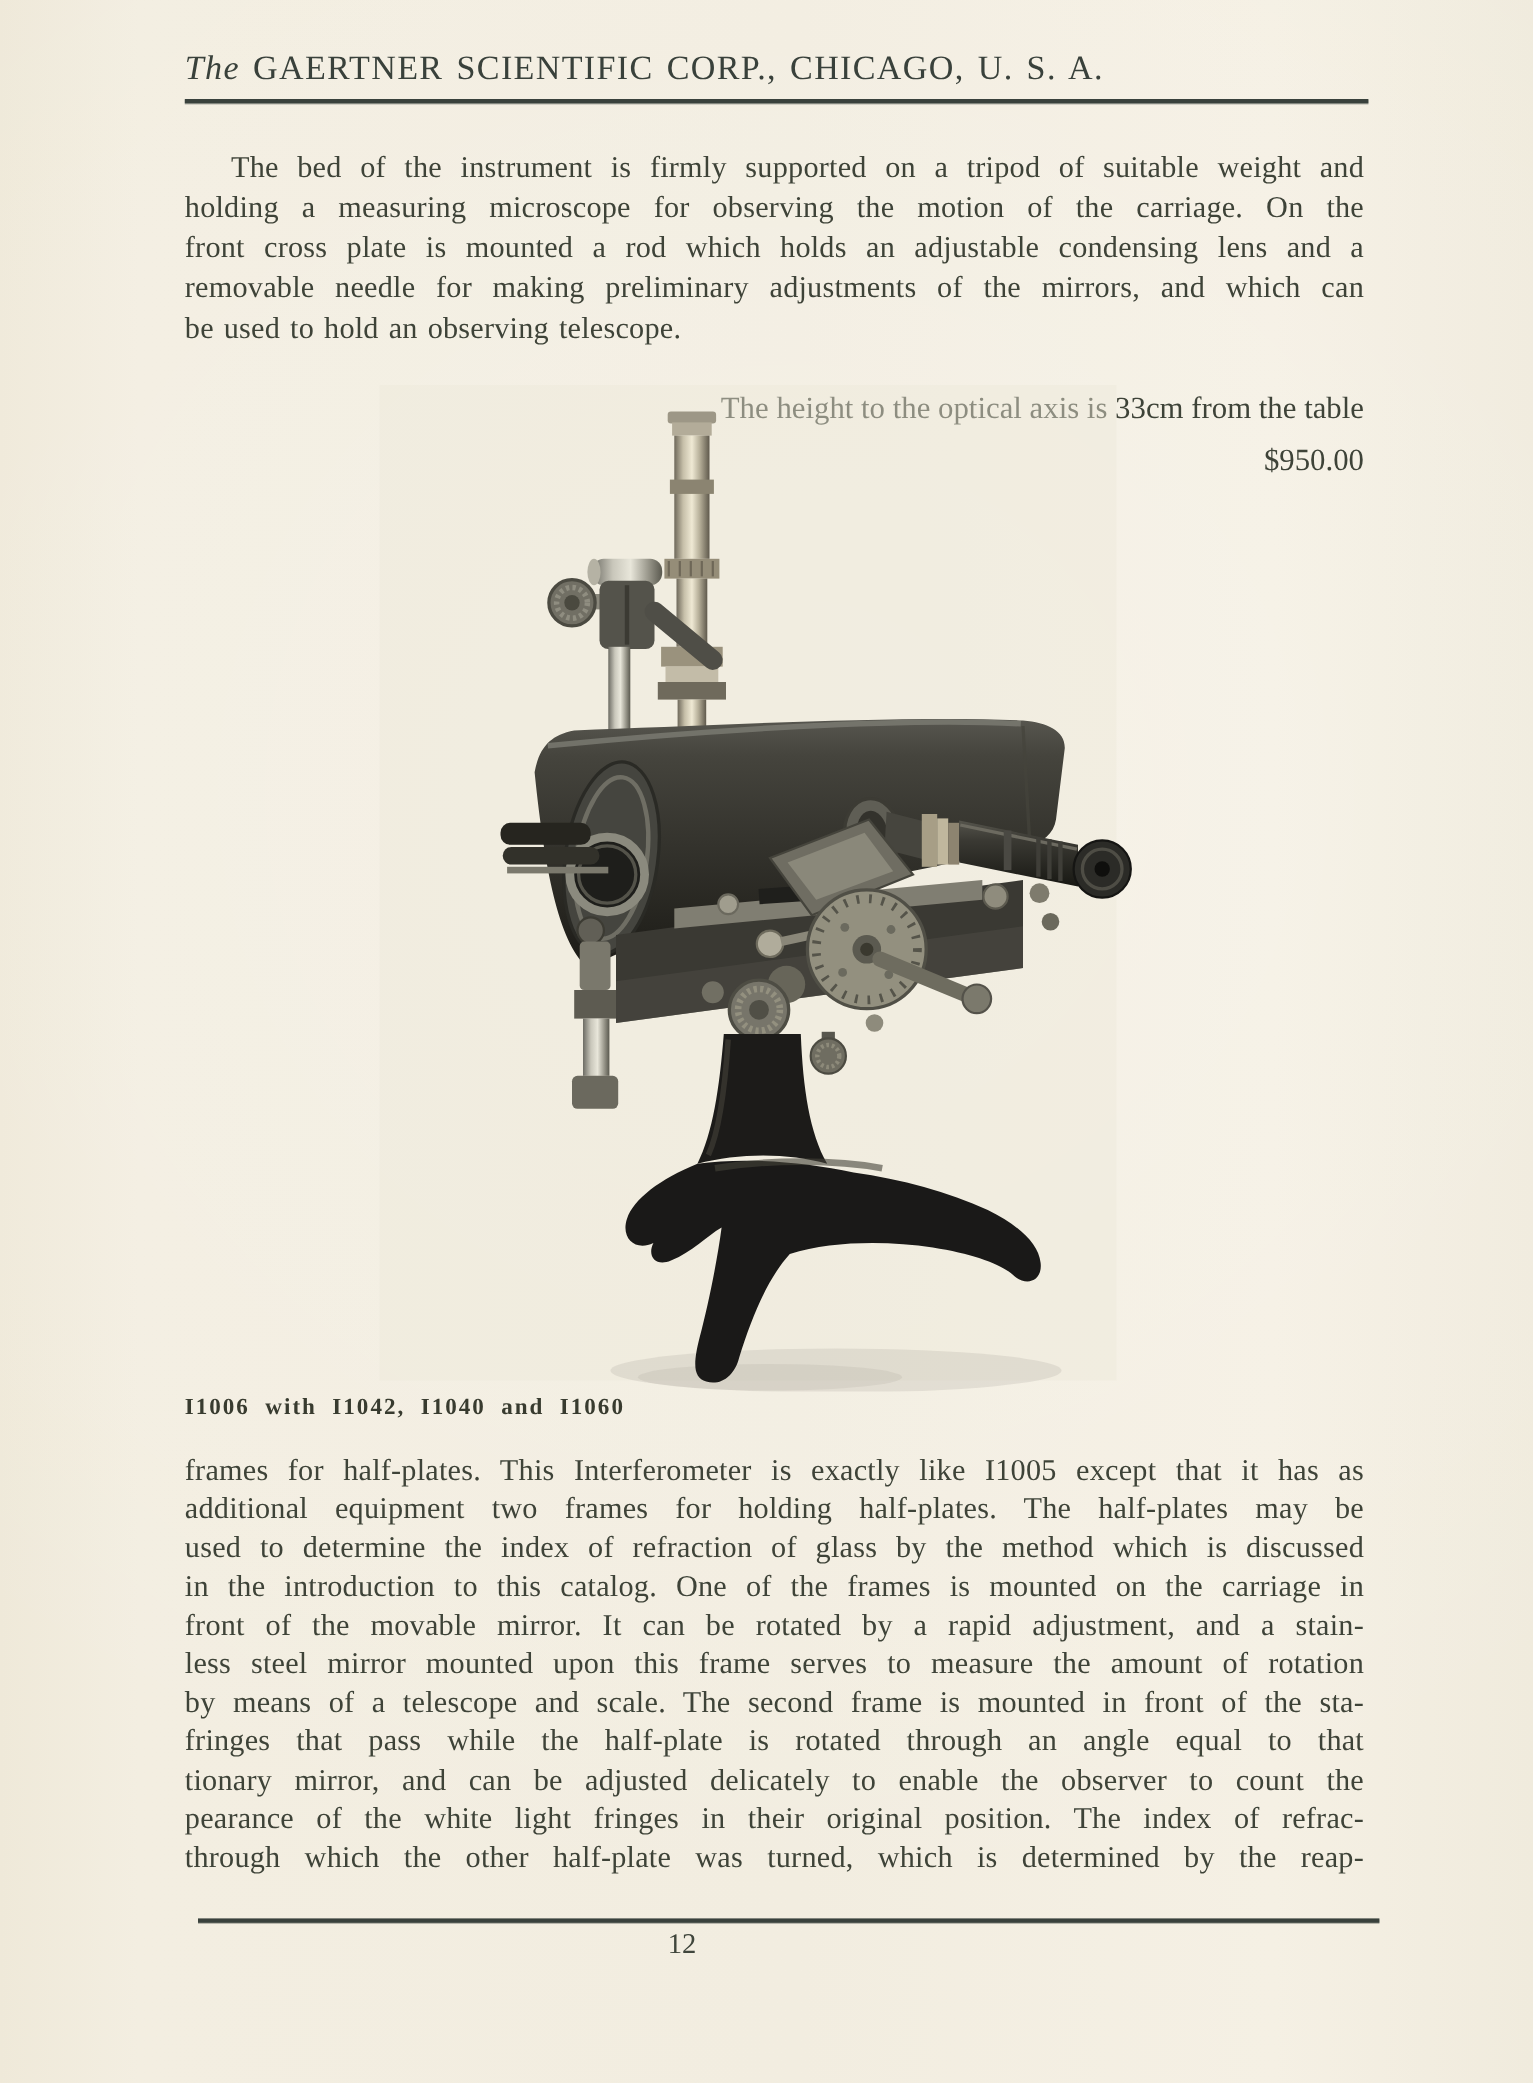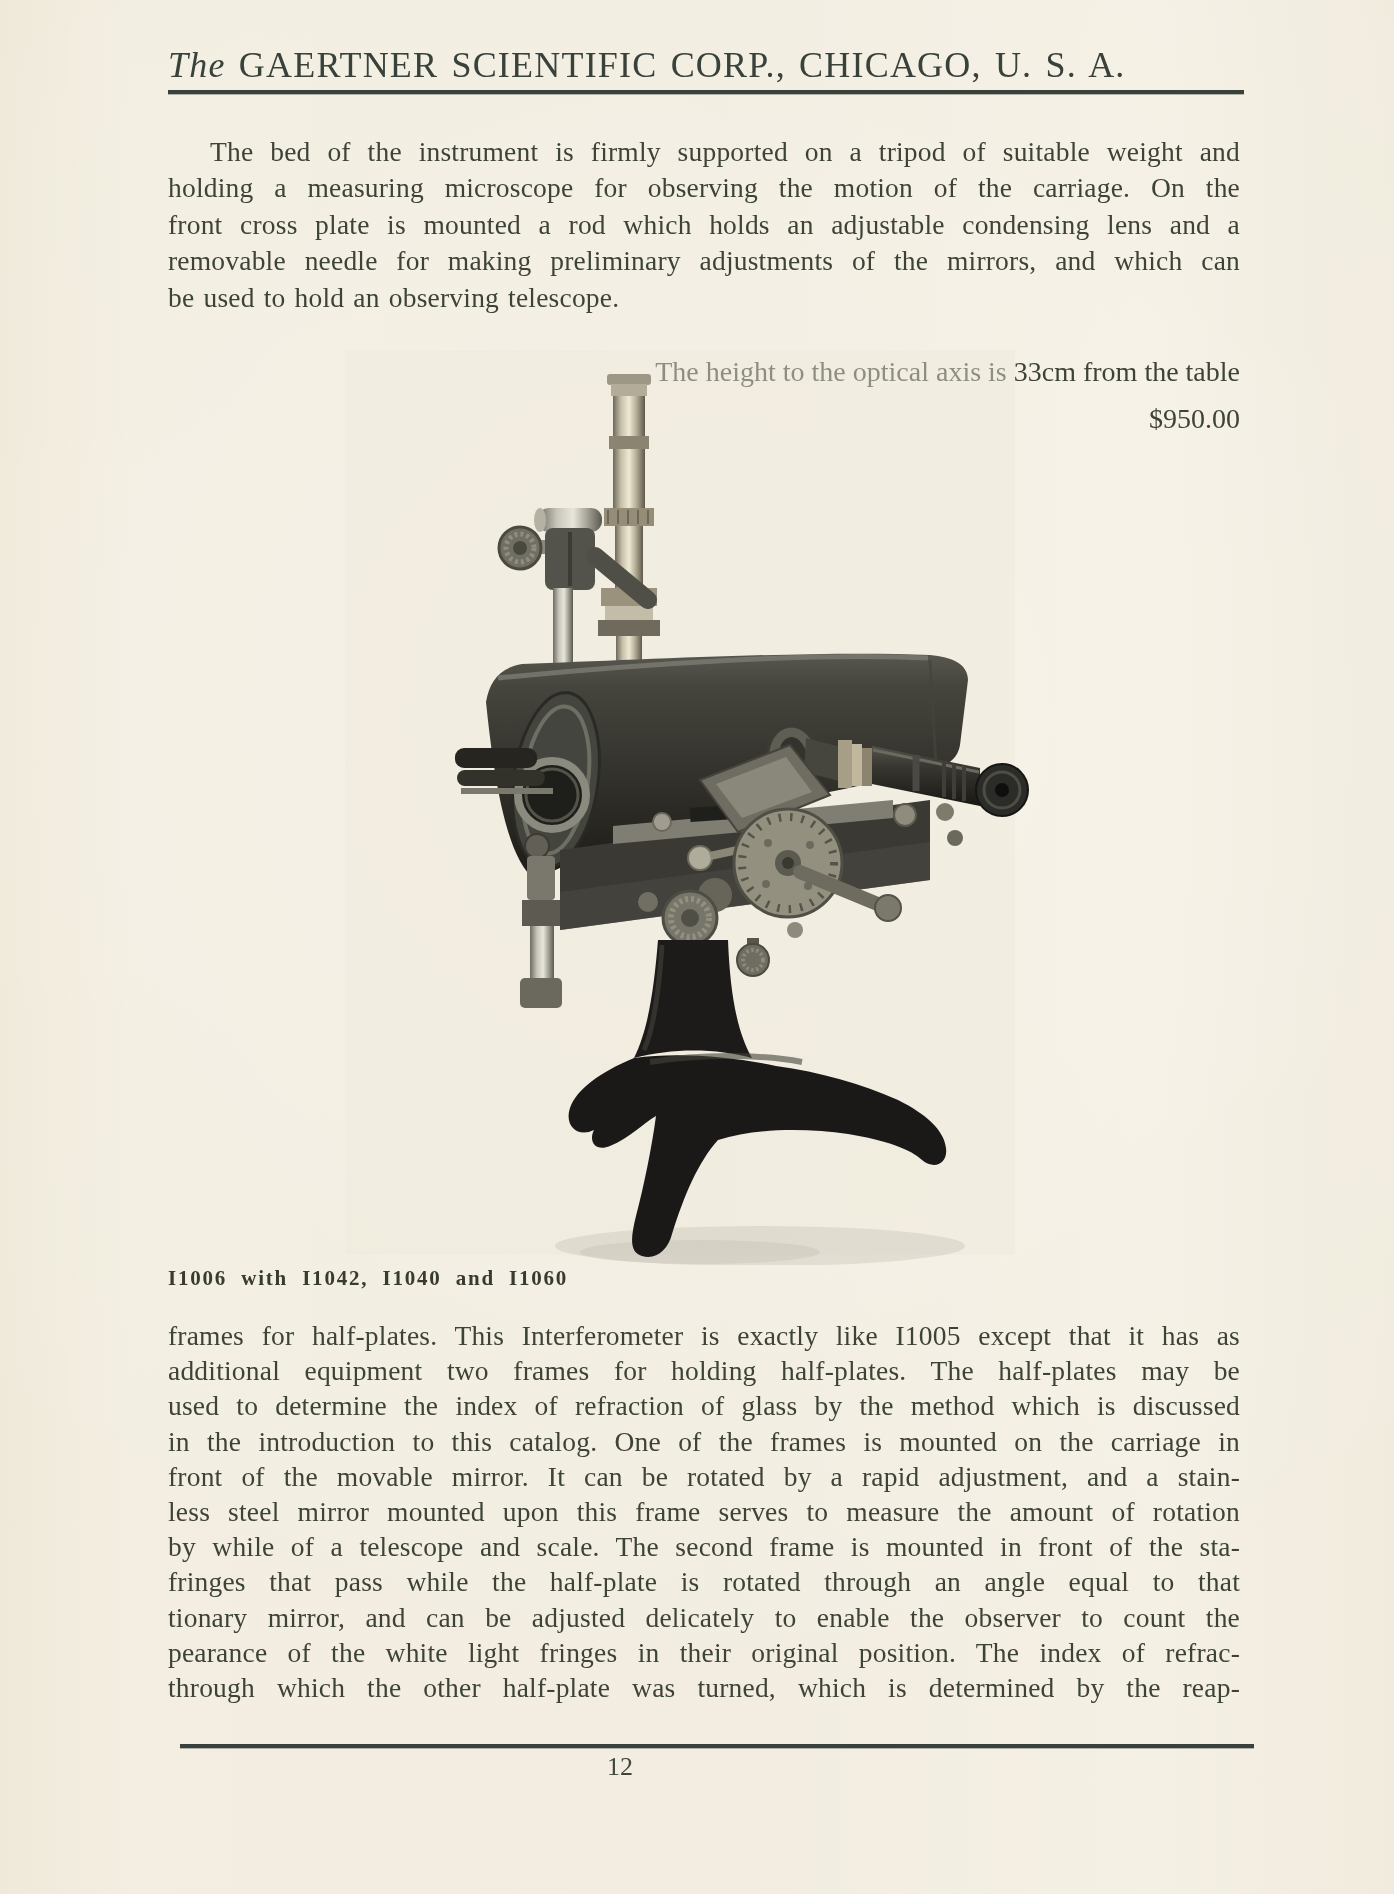--- a/index.html
+++ b/index.html
@@ -11,21 +11,21 @@
   }
   .page{
     position:relative;width:1394px;height:1894px;
     background:
       radial-gradient(130% 90% at 52% 38%, rgba(255,255,255,0.22), rgba(0,0,0,0) 62%),
       linear-gradient(90deg,#efe9d9 0%,#f3eee1 9%,#f2ede0 52%,#f5f0e4 83%,#f0ebdd 100%);
     color:#3e4338;
   }
   .header-title{
     position:absolute;top:44px;left:168px;width:894px;
-    font-size:36px;letter-spacing:1.2px;word-spacing:3px;
+    font-size:31px;letter-spacing:1.2px;word-spacing:3px;
     color:#39413b;white-space:nowrap;
   }
   .header-title .it{font-style:italic;}
   .rule{
     position:absolute;background:#39413c;height:4px;
     box-shadow:0 1px 0 rgba(57,65,60,0.35);
   }
   .rule.top{top:90px;left:168px;width:1076px;}
   .rule.bottom{top:1744px;left:180px;width:1074px;}
   .para{
@@ -266,21 +266,21 @@
   <div class="figure-caption">I1006 with I1042, I1040 and I1060</div>
 
   <div class="para product">
     <div>
         <div class="tline">frames for half-plates.  This Interferometer is exactly like I1005 except that it has as</div>
         <div class="tline">additional equipment two frames for holding half-plates.  The half-plates may be</div>
         <div class="tline">used to determine the index of refraction of glass by the method which is discussed</div>
         <div class="tline">in the introduction to this catalog.  One of the frames is mounted on the carriage in</div>
         <div class="tline">front of the movable mirror.  It can be rotated by a rapid adjustment, and a stain-</div>
         <div class="tline">less steel mirror mounted upon this frame serves to measure the amount of rotation</div>
-        <div class="tline">by while of a telescope and scale.  The second frame is mounted in front of the sta-</div>
+        <div class="tline">by means of a telescope and scale.  The second frame is mounted in front of the sta-</div>
         <div class="tline">fringes that pass while the half-plate is rotated through an angle equal to that</div>
         <div class="tline">tionary mirror, and can be adjusted delicately to enable the observer to count the</div>
         <div class="tline">pearance of the white light fringes in their original position.  The index of refrac-</div>
         <div class="tline">through which the other half-plate was turned, which is determined by the reap-</div>
       </div>
   </div>
 
   <div class="rule bottom"></div>
   <div class="page-number">12</div>
 

